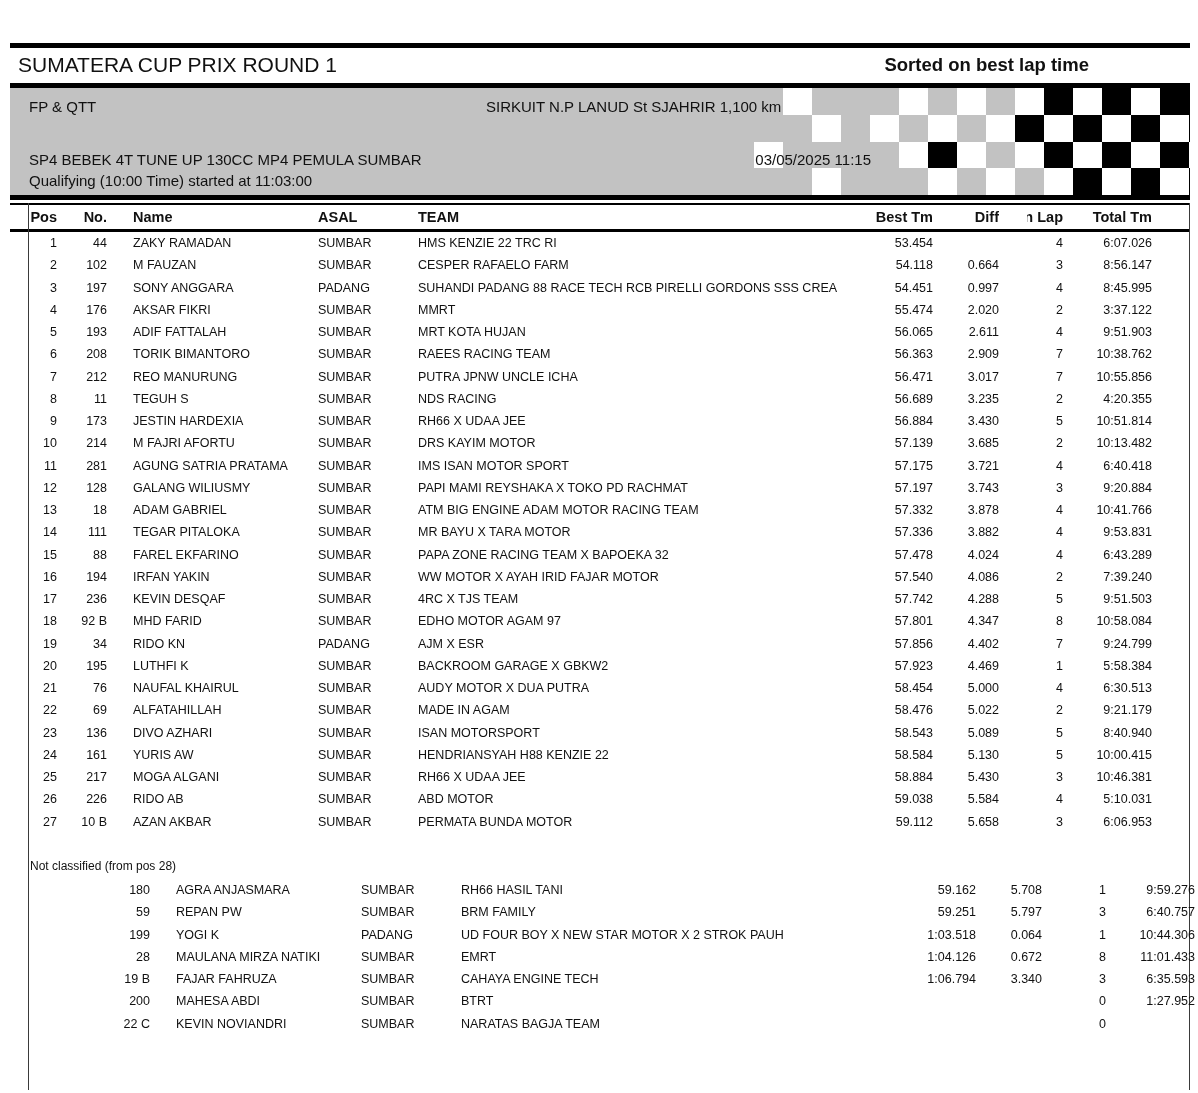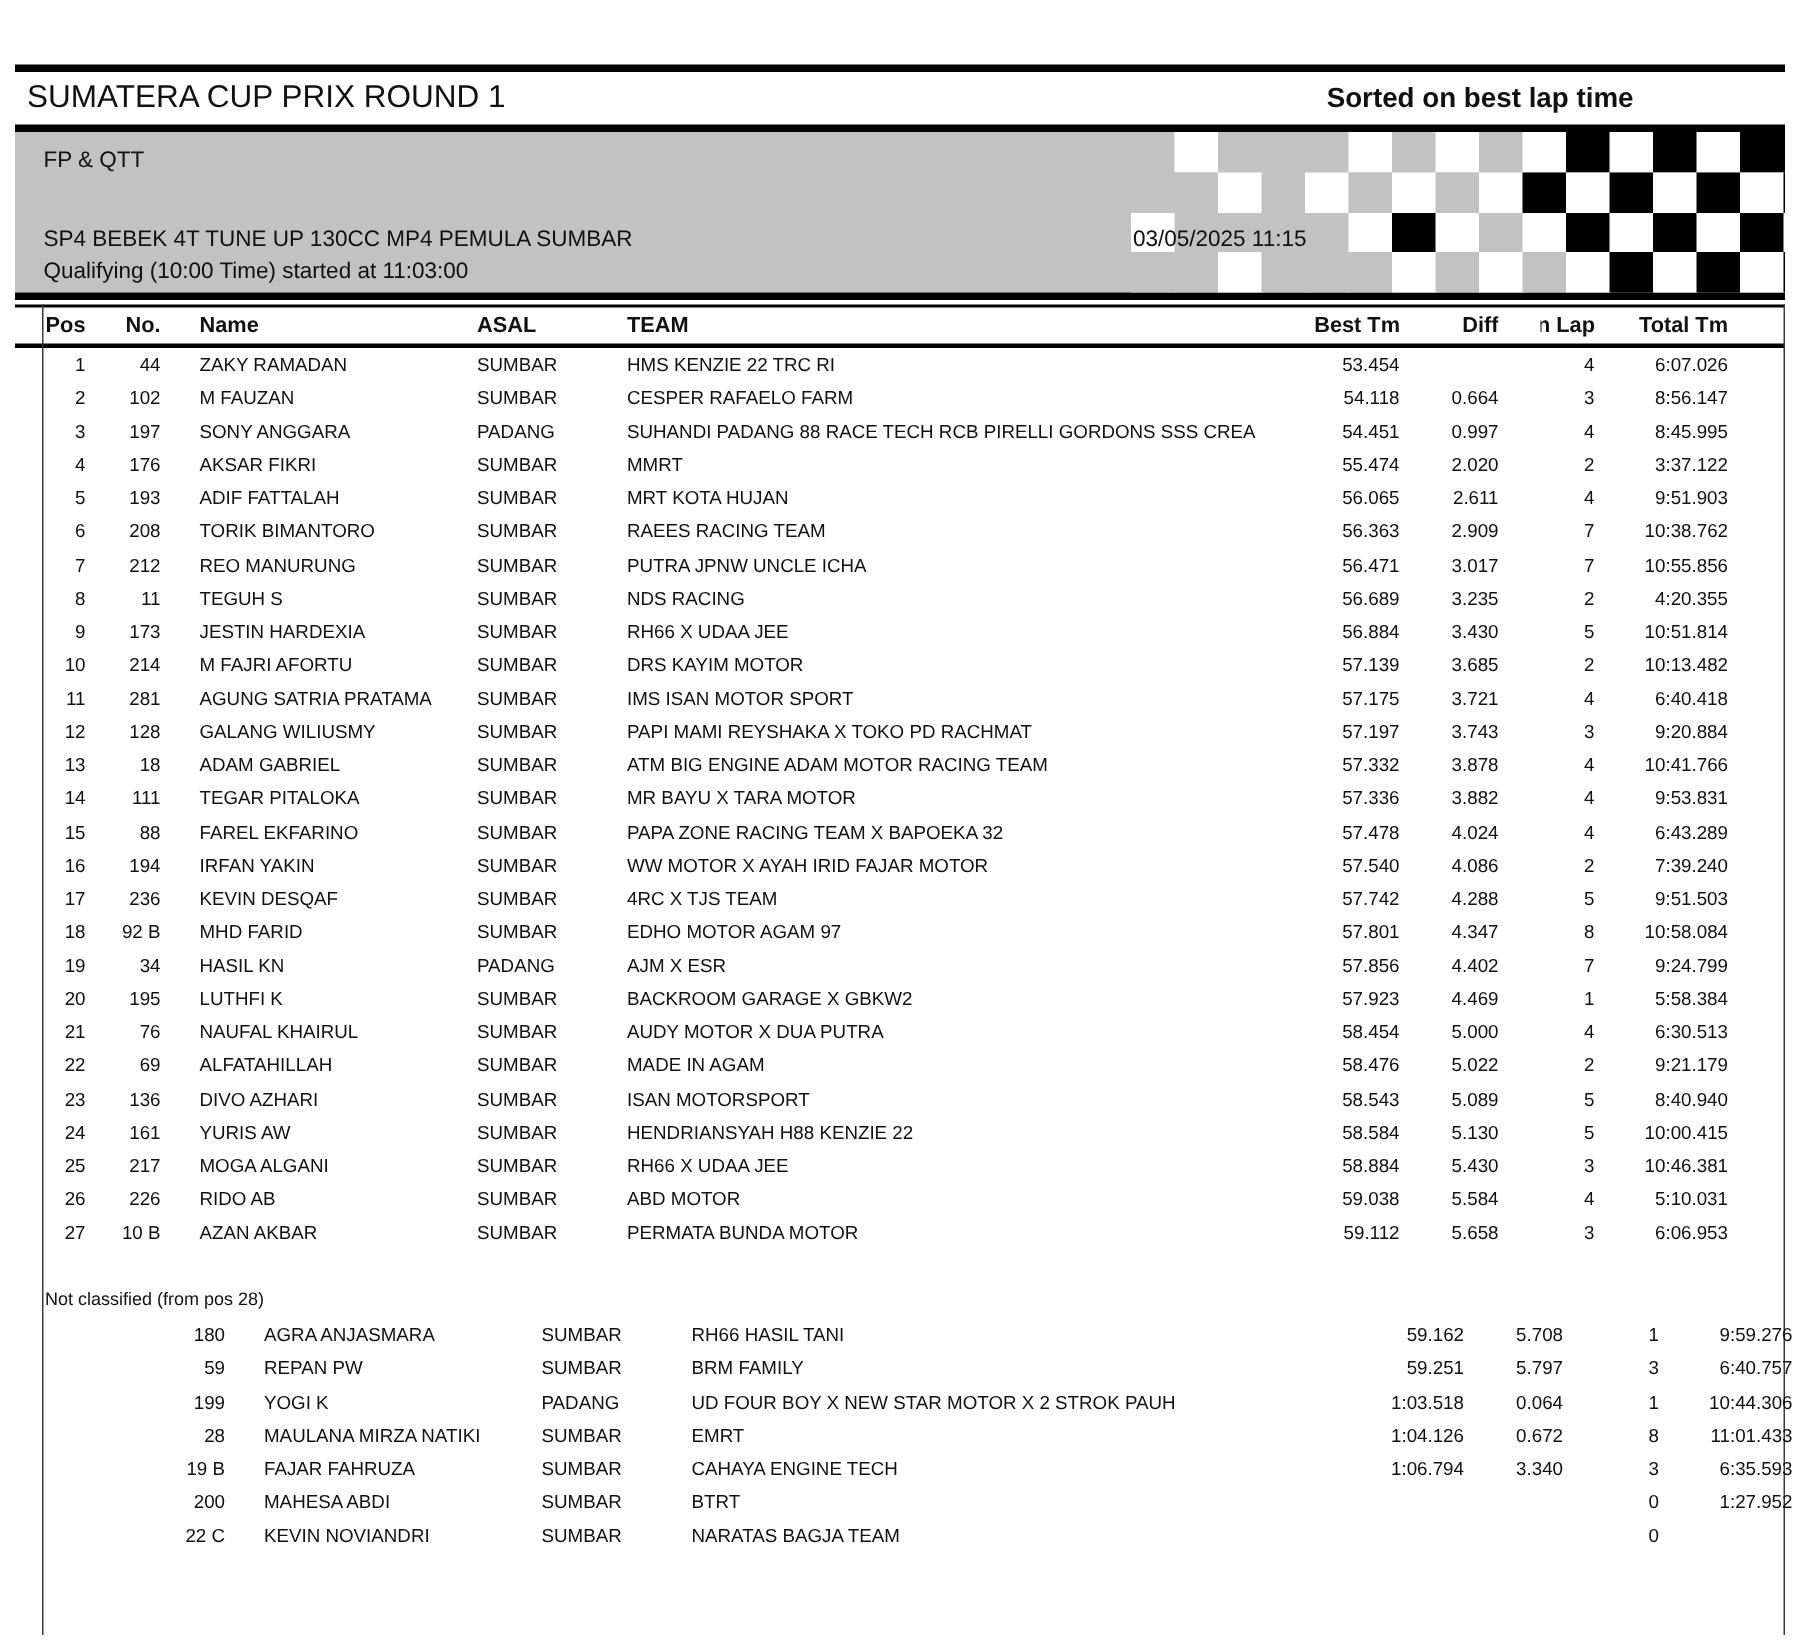--- a/index.html
+++ b/index.html
@@ -113,20 +113,21 @@
         <div class="cell" style="left: 976px; top: 80.25px; background: rgb(255, 255, 255);"></div>
         <div class="cell" style="left: 1005px; top: 80.25px; background: rgb(194, 194, 194);"></div>
         <div class="cell" style="left: 1034px; top: 80.25px; background: rgb(255, 255, 255);"></div>
         <div class="cell" style="left: 1063px; top: 80.25px; background: rgb(0, 0, 0);"></div>
         <div class="cell" style="left: 1092px; top: 80.25px; background: rgb(255, 255, 255);"></div>
         <div class="cell" style="left: 1121px; top: 80.25px; background: rgb(0, 0, 0);"></div>
         <div class="cell" style="left: 1150px; top: 80.25px; background: rgb(255, 255, 255);"></div>
         <div class="cell" style="left: 1179px; top: 80.25px; background: rgb(0, 0, 0);"></div>
       </div>
     <div class="bline l1 session">FP &amp; QTT</div>
+    <div class="bline l1 circuit">SIRKUIT N.P LANUD St SJAHRIR 1,100 km</div>
     <div class="bline l2 klass">SP4 BEBEK 4T TUNE UP 130CC MP4 PEMULA SUMBAR</div>
     <div class="bline l2 datetime">03/05/2025 11:15</div>
     <div class="bline l3 qual">Qualifying (10:00 Time) started at 11:03:00</div>
   </div>
 
   <div class="bar bar-bot"></div>
 
   <div class="rule rule-top"></div>
 
   <div class="thead grid">
@@ -341,21 +342,21 @@
         <div class="c">SUMBAR</div>
         <div class="c">EDHO MOTOR AGAM 97</div>
         <div class="c num">57.801</div>
         <div class="c num">4.347</div>
         <div class="c num">8</div>
         <div class="c num">10:58.084</div>
       </div>
       <div class="row grid">
         <div class="c num">19</div>
         <div class="c num">34</div>
-        <div class="c cname">HASIL KN</div>
+        <div class="c cname">RIDO KN</div>
         <div class="c">PADANG</div>
         <div class="c">AJM X ESR</div>
         <div class="c num">57.856</div>
         <div class="c num">4.402</div>
         <div class="c num">7</div>
         <div class="c num">9:24.799</div>
       </div>
       <div class="row grid">
         <div class="c num">20</div>
         <div class="c num">195</div>

